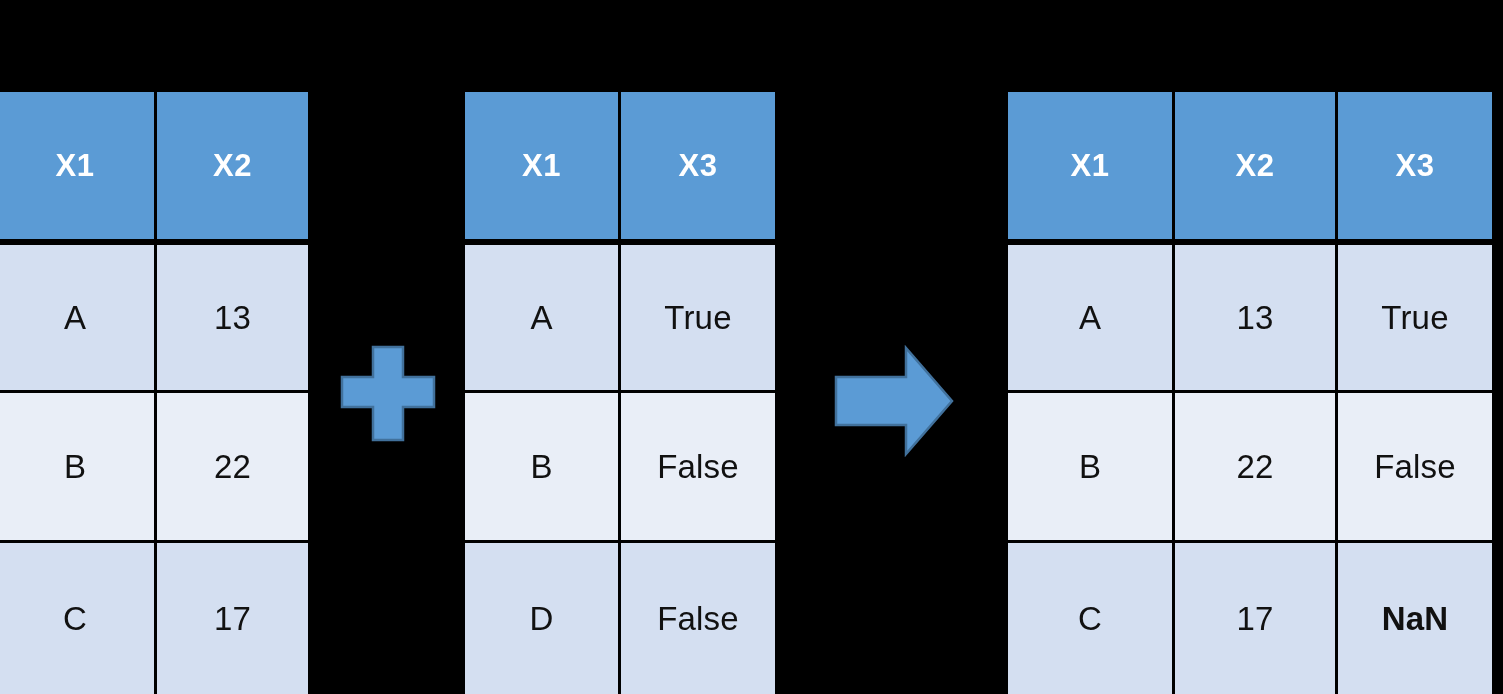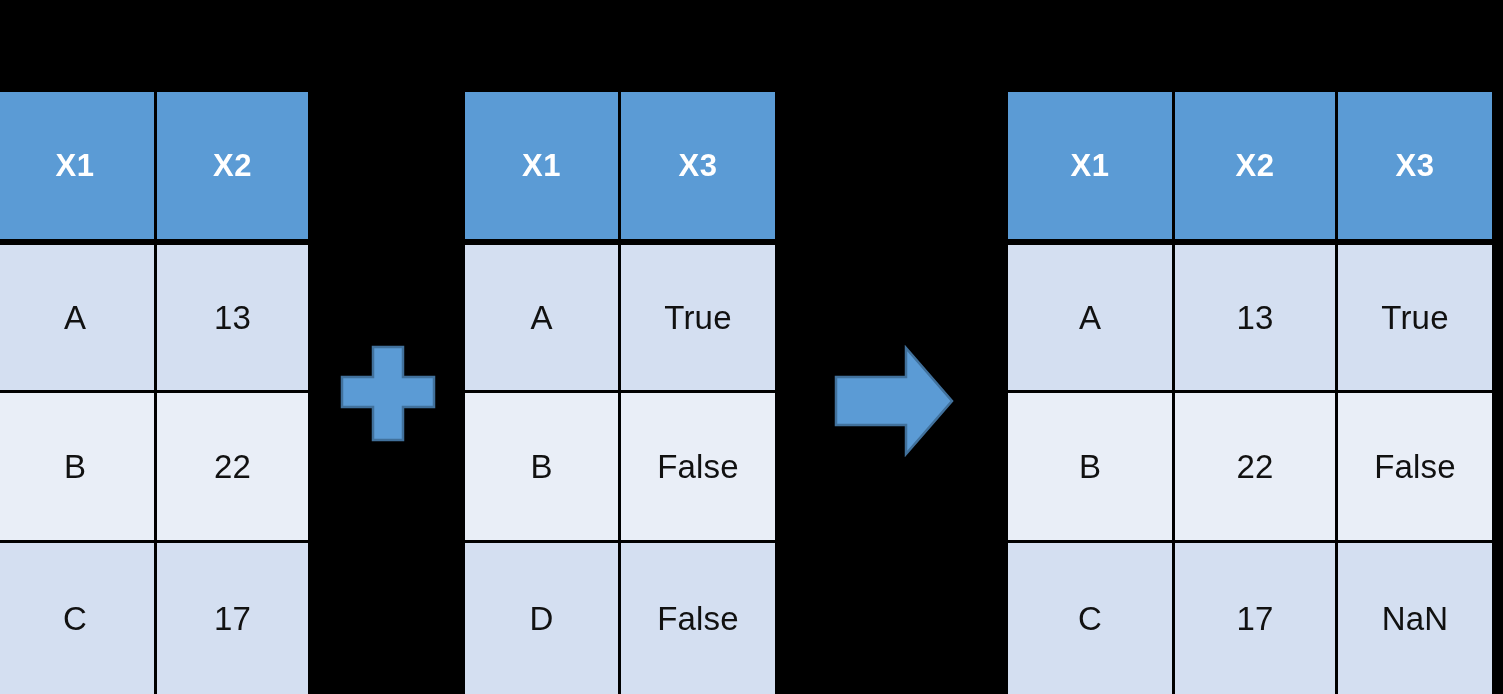--- a/index.html
+++ b/index.html
@@ -159,17 +159,17 @@
       <div class="cell" style="width:164px; height:100%; background:#E9EEF7; margin-right:3px;">B</div>
       <div class="cell" style="width:160px; height:100%; background:#E9EEF7; margin-right:3px;">22</div>
       <div class="cell" style="width:154px; height:100%; background:#E9EEF7;">False</div>
     </div>
 
     <div style="height:3px;"></div>
 
     <div class="trow" style="height:151px;">
       <div class="cell" style="width:164px; height:100%; background:#D4DFF1; margin-right:3px;">C</div>
       <div class="cell" style="width:160px; height:100%; background:#D4DFF1; margin-right:3px;">17</div>
-      <div class="cell" style="width:154px; height:100%; background:#D4DFF1;">NaN</div>
+      <div class="cell" style="width:154px; height:100%; background:#D4DFF1;font-weight:bold;">NaN</div>
     </div>
   </div>
 
 </div>
 
 </body></html>

